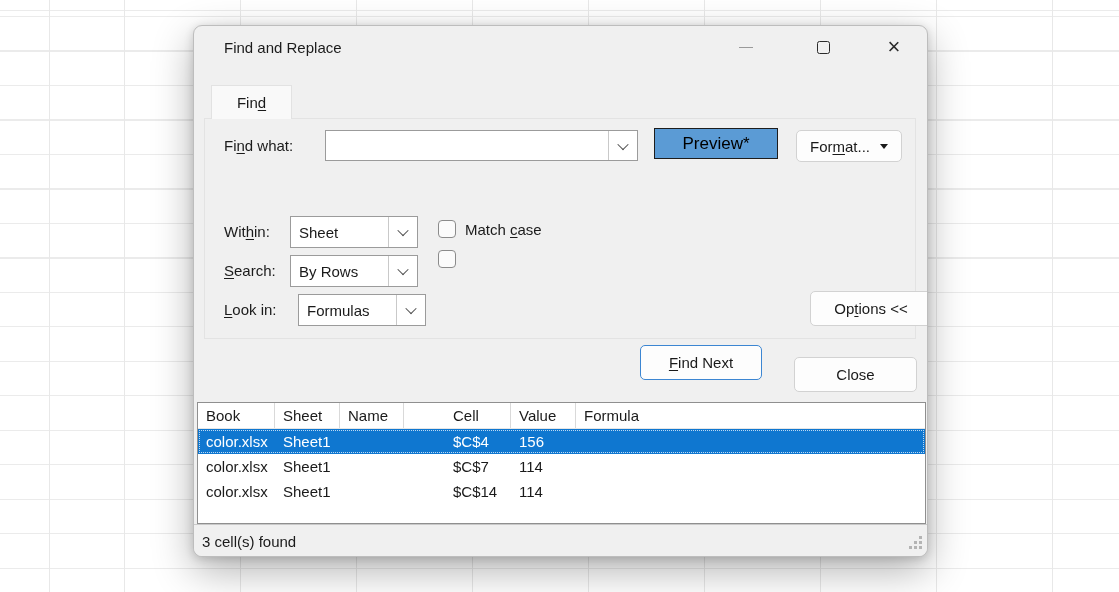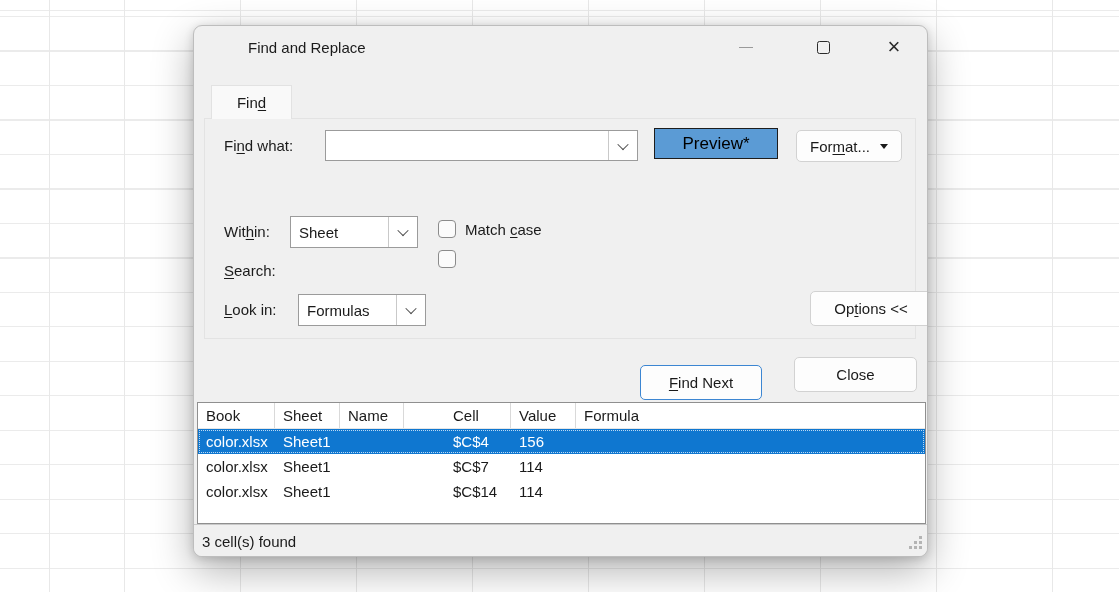--- a/index.html
+++ b/index.html
@@ -25,21 +25,21 @@
   .dialog {
     position: absolute; left: 193px; top: 25px; width: 735px; height: 532px;
     background: #f0f0f0;
     border: 1px solid #bdbdbd;
     border-radius: 9px;
     box-shadow: 0 14px 40px rgba(0,0,0,.30), 0 2px 10px rgba(0,0,0,.16);
     overflow: hidden;
   }
   .abs { position: absolute; }
 
-  .title { left: 30px; top: 13px; font-size: 15px; color: #1b1b1b; margin-left: 24px; }
+  .title { left: 30px; top: 13px; font-size: 15px; color: #1b1b1b; }
 
   .win-btn { width: 34px; height: 28px; top: 7px; display: flex; align-items: center; justify-content: center; cursor: default; }
   .min-glyph { width: 14px; border-top: 1px solid #9a9a9a; }
   .max-glyph { width: 13px; height: 13px; border: 1.4px solid #2b2b2b; border-radius: 2.5px; }
   .close-glyph { font-size: 22px; font-weight: 300; color: #2b2b2b; line-height: 1; }
 
   
   .tab { position: absolute; display: flex; align-items: center; justify-content: center; }
   .tab-find {
     left: 17px; top: 59px; width: 81px; height: 34px;
@@ -167,20 +167,26 @@
 
   <span class="lbl" style="left:30px; top:197px;"><span>Wit</span><u>h</u><span>in:</span></span>
   <div class="combo" style="left:96px; top:190px; width:128px; height:32px;">
     <span class="combo-val">Sheet</span>
     <span class="combo-btn">
         <i class="chev"></i>
       </span>
   </div>
 
   <span class="lbl" style="left:30px; top:236px;"><span></span><u>S</u><span>earch:</span></span>
+  <div class="combo" style="left:96px; top:229px; width:128px; height:32px;">
+    <span class="combo-val">By Rows</span>
+    <span class="combo-btn">
+        <i class="chev"></i>
+      </span>
+  </div>
 
   <span class="lbl" style="left:30px; top:275px;"><span></span><u>L</u><span>ook in:</span></span>
   <div class="combo" style="left:104px; top:268px; width:128px; height:32px;">
     <span class="combo-val">Formulas</span>
     <span class="combo-btn">
         <i class="chev"></i>
       </span>
   </div>
 
   <span class="checkbox" style="left:244px; top:194px;"></span>
@@ -188,21 +194,21 @@
 
   <span class="checkbox" style="left:244px; top:224px;"></span>
 
   <div class="btn" style="left:616px; top:265px; width:122px; height:35px;">
     <span><span>Op</span><u>t</u><span>ions &lt;&lt;</span></span>
   </div>
 
   <div class="btn btn-primary" style="left:306px; top:331px; width:122px; height:35px;margin-top:48px;">
     <span><span>F</span><u>i</u><span>nd All</span></span>
   </div>
-  <div class="btn btn-outline-blue" style="left:446px; top:339px; width:122px; height:35px;">
+  <div class="btn btn-outline-blue" style="left:446px; top:319px; width:122px; height:35px;">
     <span><span></span><u>F</u><span>ind Next</span></span>
   </div>
   <div class="btn" style="left:600px; top:331px; width:123px; height:35px;">
     <span>Close</span>
   </div>
 
   <div class="abs results">
     <div class="t-row t-head">
       <span class="t-cell c0">Book</span>
       <span class="t-cell c1">Sheet</span>

